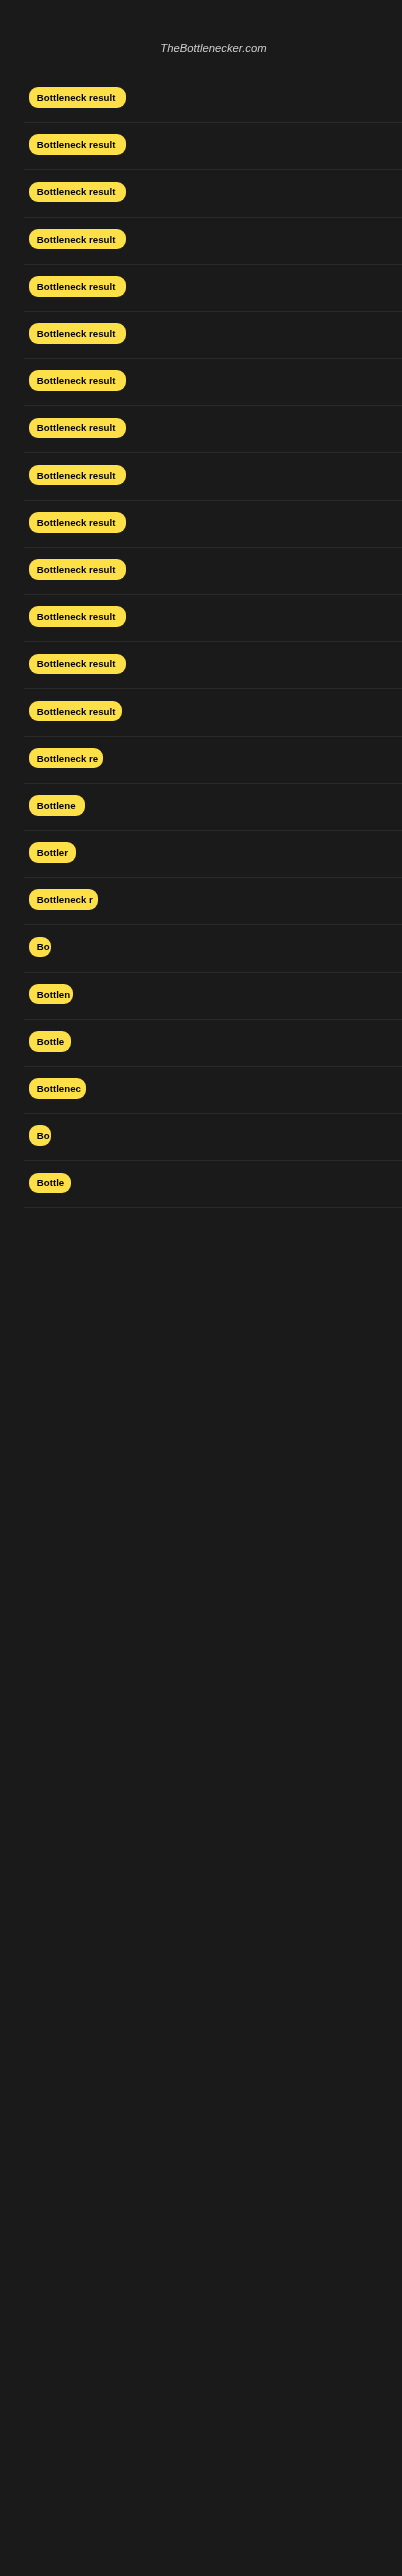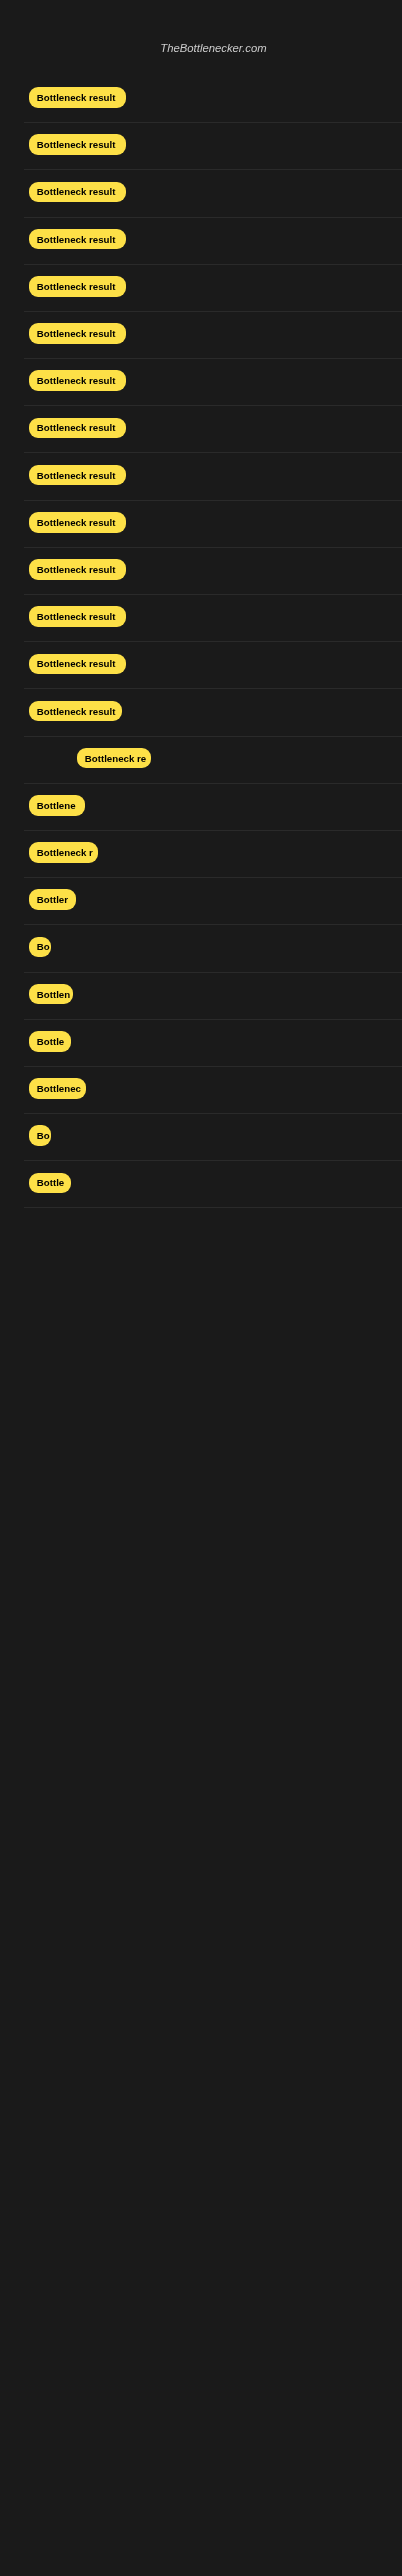--- a/index.html
+++ b/index.html
@@ -55,24 +55,24 @@
     <div class="item-row"><span class="bottleneck-badge" style="max-width: 97px; width: 97px;">Bottleneck result</span></div>
     <div class="item-row"><span class="bottleneck-badge" style="max-width: 97px; width: 97px;">Bottleneck result</span></div>
     <div class="item-row"><span class="bottleneck-badge" style="max-width: 97px; width: 97px;">Bottleneck result</span></div>
     <div class="item-row"><span class="bottleneck-badge" style="max-width: 97px; width: 97px;">Bottleneck result</span></div>
     <div class="item-row"><span class="bottleneck-badge" style="max-width: 97px; width: 97px;">Bottleneck result</span></div>
     <div class="item-row"><span class="bottleneck-badge" style="max-width: 97px; width: 97px;">Bottleneck result</span></div>
     <div class="item-row"><span class="bottleneck-badge" style="max-width: 97px; width: 97px;">Bottleneck result</span></div>
     <div class="item-row"><span class="bottleneck-badge" style="max-width: 97px; width: 97px;">Bottleneck result</span></div>
     <div class="item-row"><span class="bottleneck-badge" style="max-width: 97px; width: 97px;">Bottleneck result</span></div>
     <div class="item-row"><span class="bottleneck-badge" style="max-width: 93px; width: 93px;">Bottleneck result</span></div>
-    <div class="item-row"><span class="bottleneck-badge" style="max-width: 74px; width: 74px; margin-left: 48px;">Bottleneck re</span></div>
+    <div class="item-row"><span class="bottleneck-badge" style="max-width: 74px; width: 74px;">Bottleneck re</span></div>
     <div class="item-row"><span class="bottleneck-badge" style="max-width: 58px; width: 56px;">Bottlene</span></div>
+    <div class="item-row"><span class="bottleneck-badge" style="max-width: 47px; width: 47px;">Bottler</span></div>
     <div class="item-row"><span class="bottleneck-badge" style="max-width: 69px; width: 69px;">Bottleneck r</span></div>
-    <div class="item-row"><span class="bottleneck-badge" style="max-width: 47px; width: 47px;">Bottler</span></div>
     <div class="item-row"><span class="bottleneck-badge" style="max-width: 22.5px; width: 22.5px;">Bo</span></div>
     <div class="item-row"><span class="bottleneck-badge" style="max-width: 52px; width: 44px;">Bottlen</span></div>
     <div class="item-row"><span class="bottleneck-badge" style="max-width: 42px; width: 42px;">Bottle</span></div>
     <div class="item-row"><span class="bottleneck-badge" style="max-width: 61px; width: 57px;">Bottlenec</span></div>
     <div class="item-row"><span class="bottleneck-badge" style="max-width: 22.5px; width: 22.5px;">Bo</span></div>
     <div class="item-row"><span class="bottleneck-badge" style="max-width: 42px; width: 42px;">Bottle</span></div>
   </div>
 
 
 </body></html>

